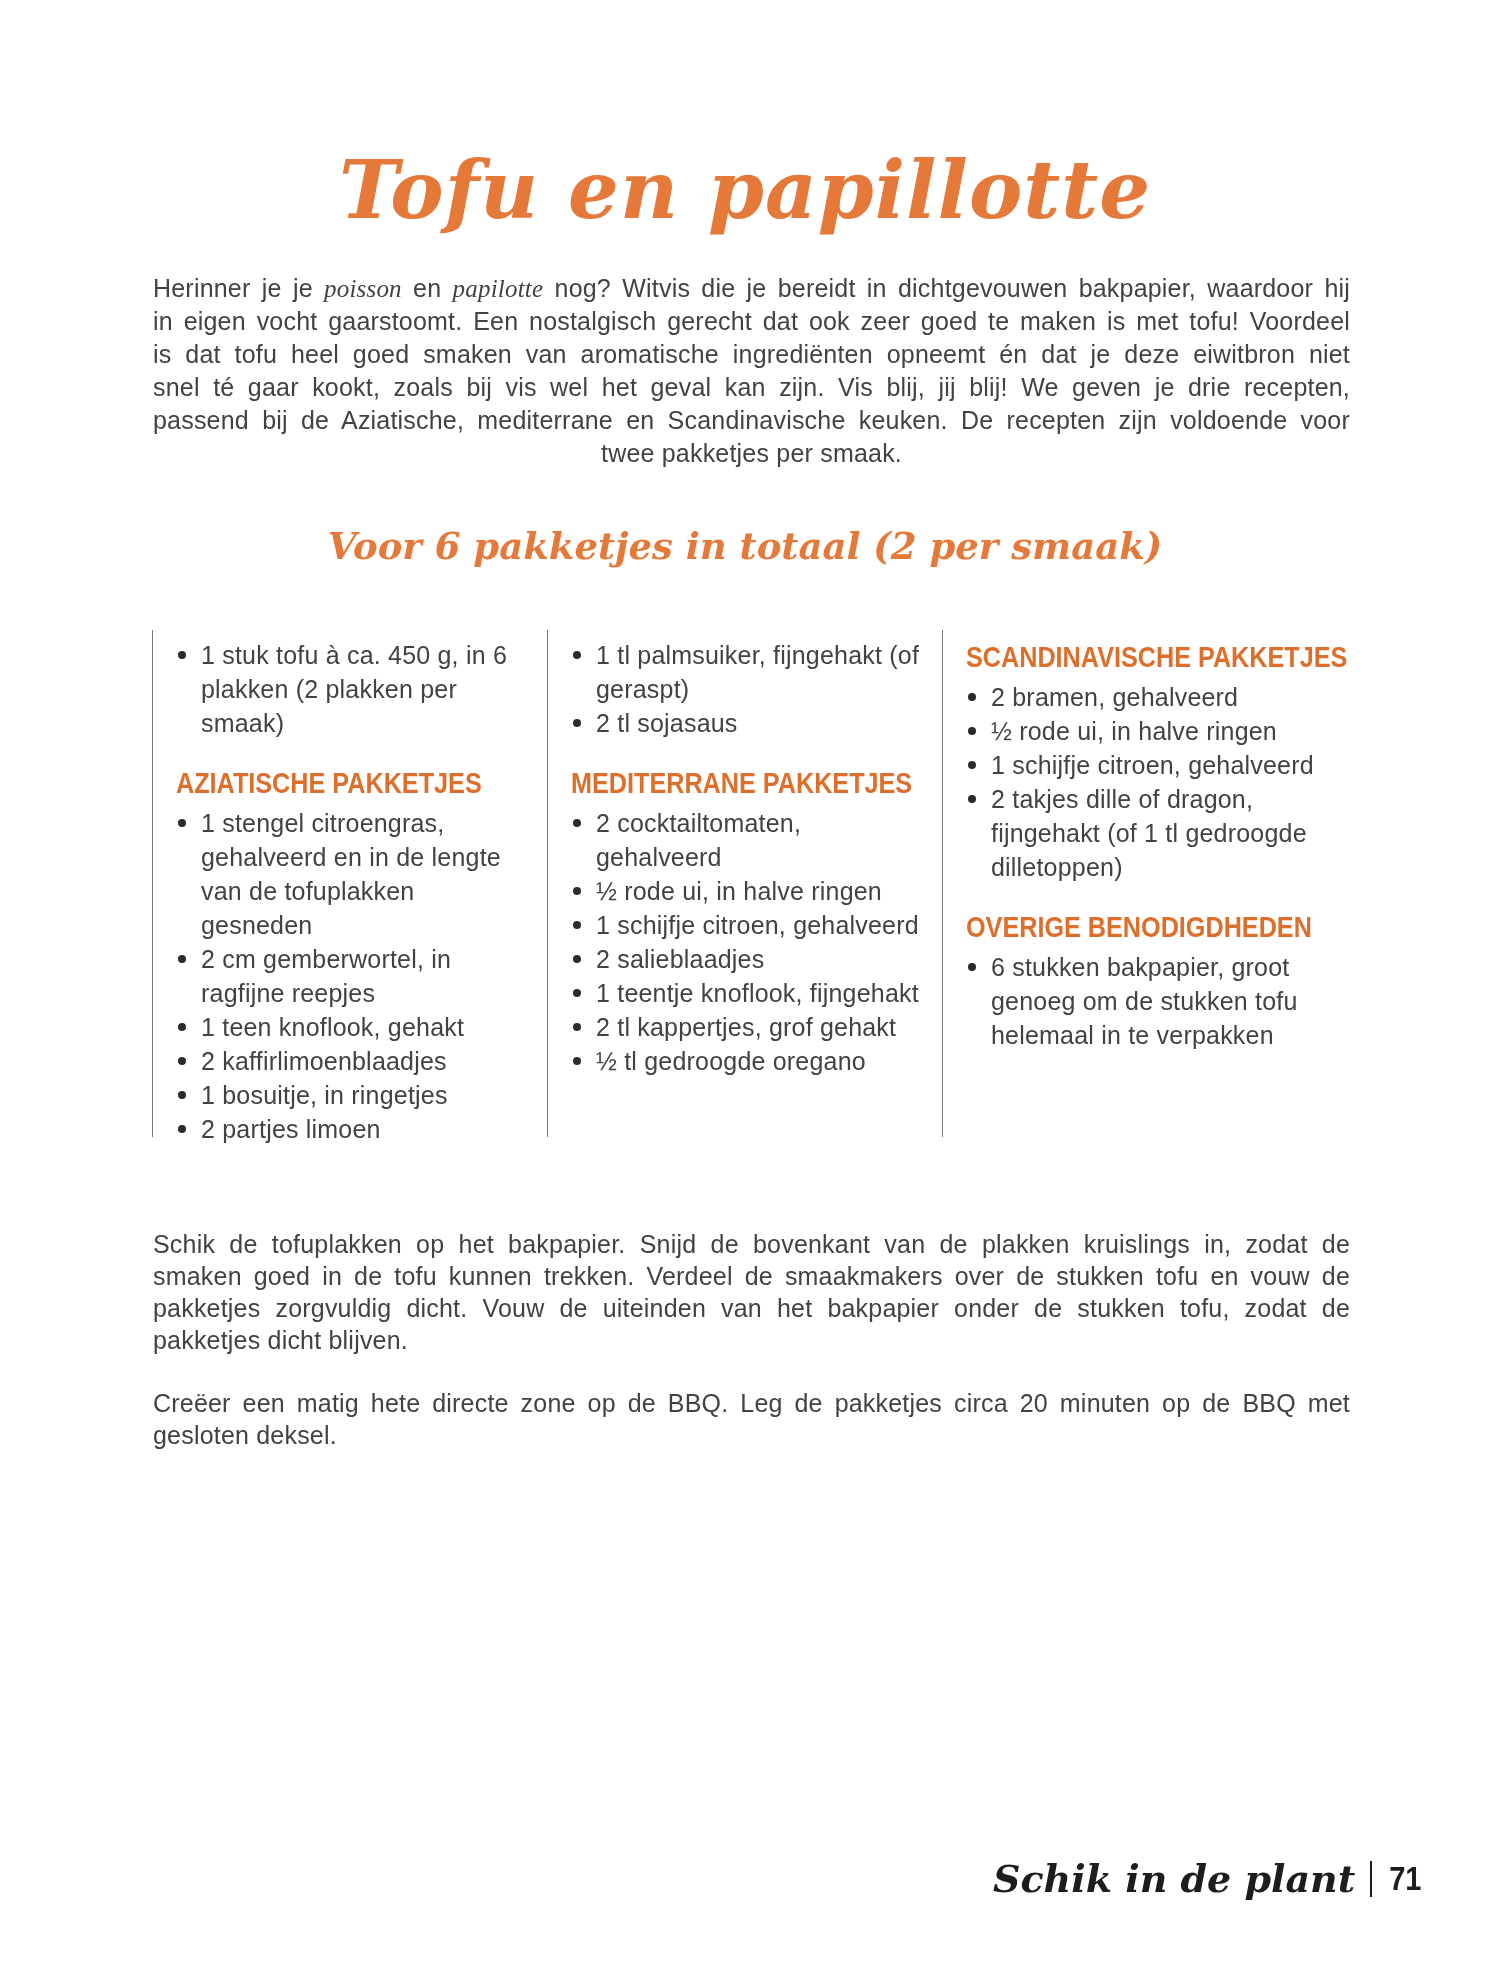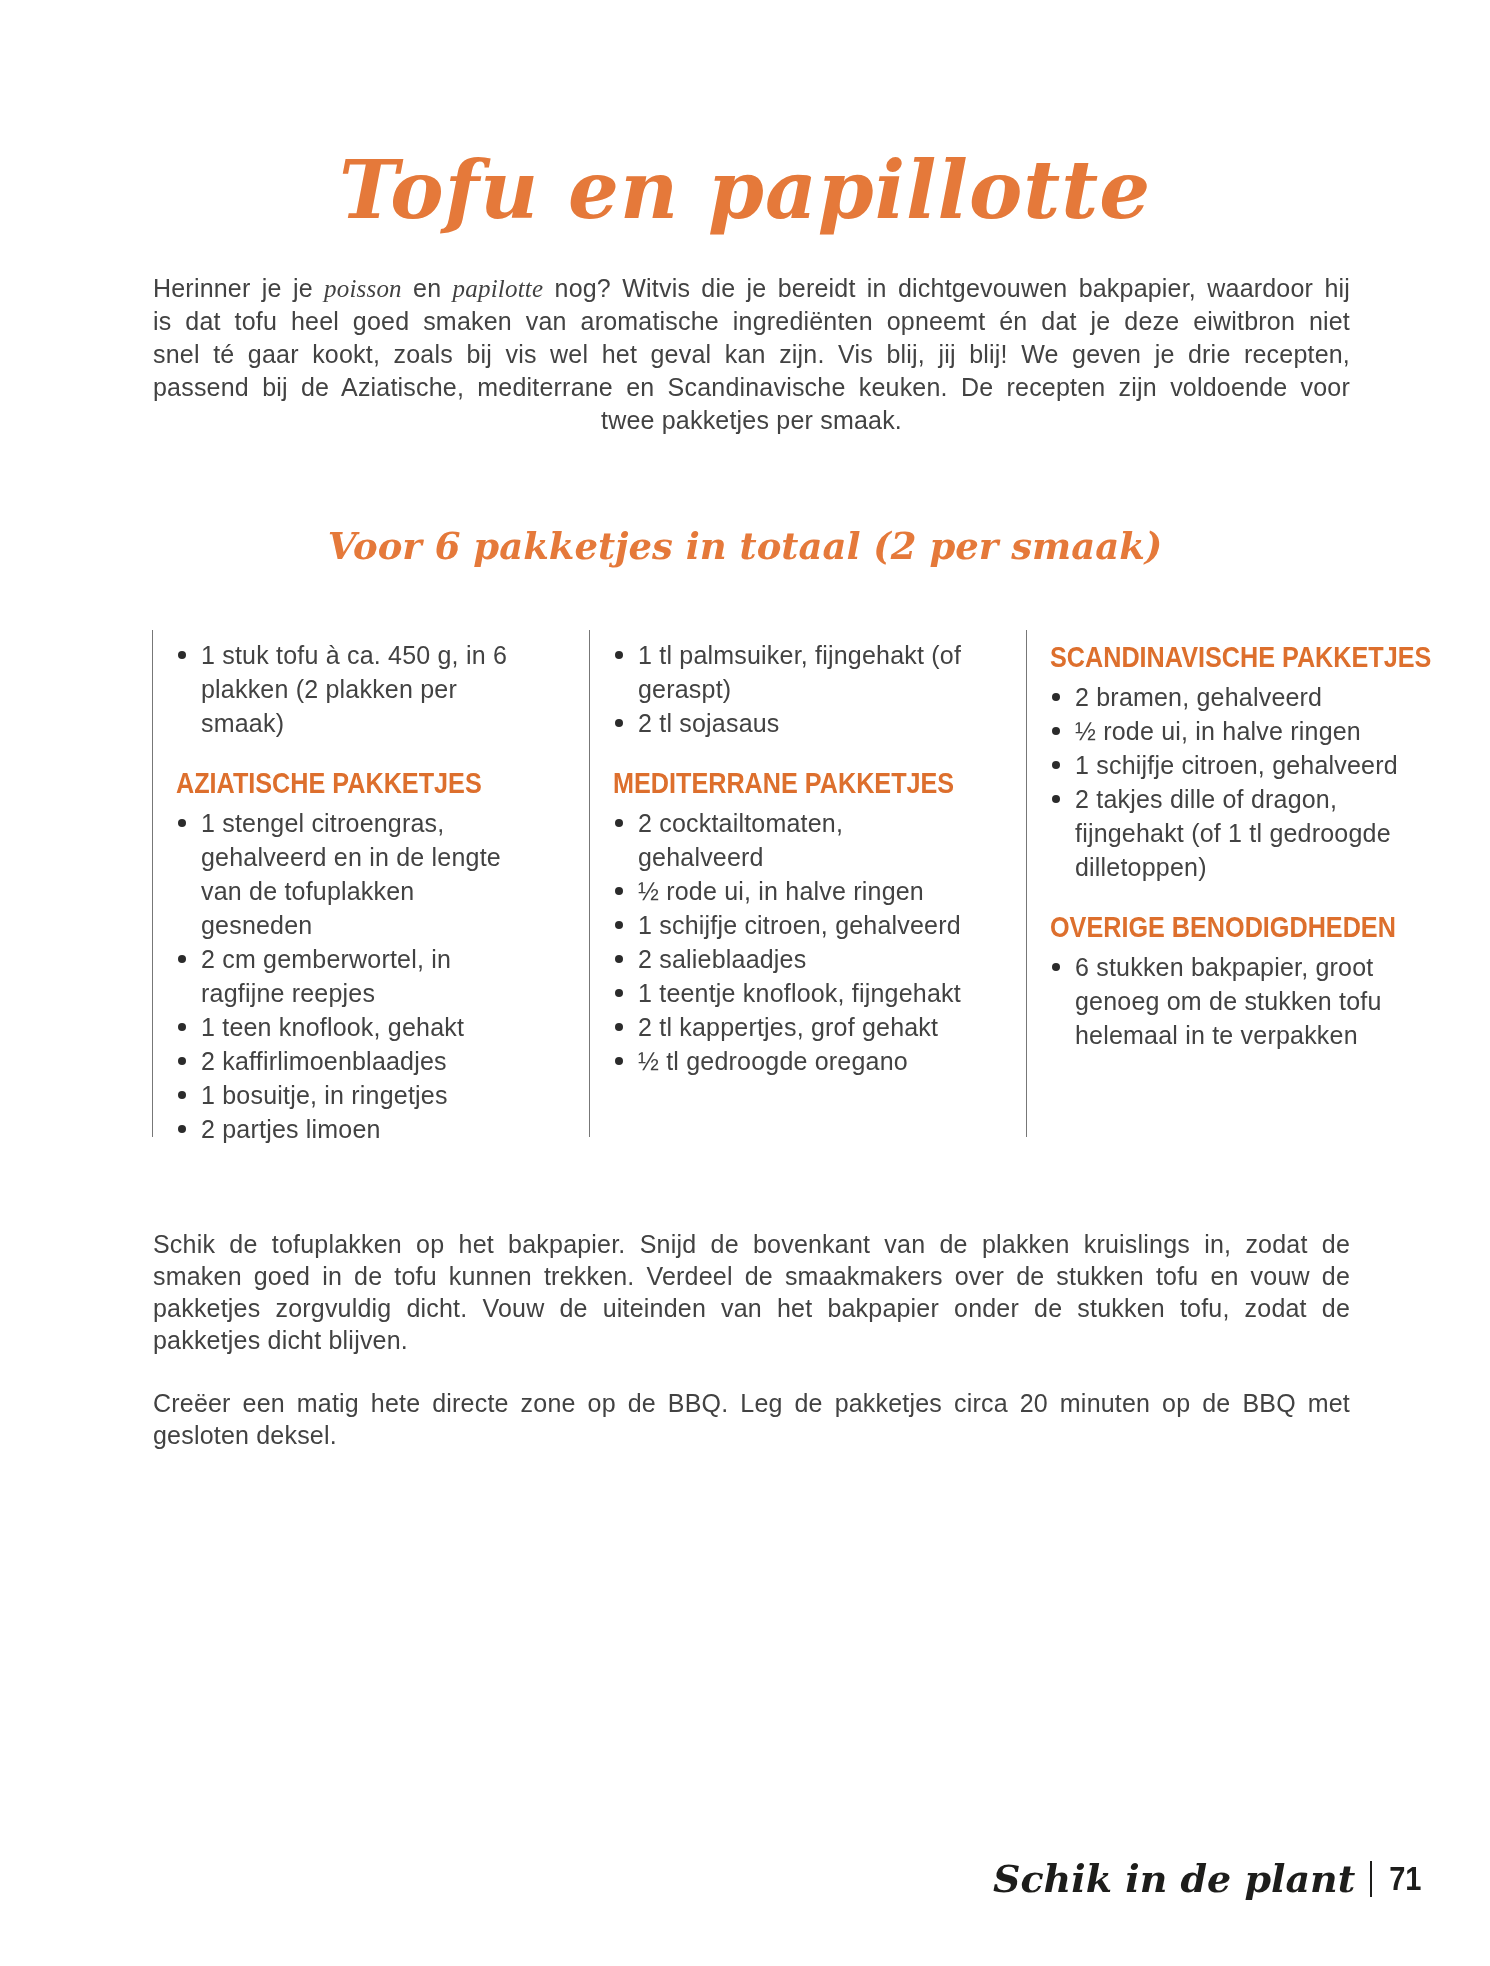--- a/index.html
+++ b/index.html
@@ -15,21 +15,21 @@
 
   .line{text-align:justify;text-align-last:justify;}
   .line.center{text-align:center;text-align-last:center;}
   .line.left{text-align:left;text-align-last:left;}
   .it{font-style:italic;font-family:Liberation Serif, serif;}
 
   .subtitle{position:absolute;top:524px;left:0;width:100%;margin:0;text-align:center;
             font-family:"DejaVu Serif",serif;font-style:italic;font-weight:bold;
             font-size:37px;color:#e5793a;}
 
-  .columns{position:absolute;top:630px;left:152px;width:1200px;height:507px;display:flex;gap:42px;}
+  .columns{position:absolute;top:630px;left:152px;width:1200px;height:507px;display:flex;}
   .col{width:395px;box-sizing:border-box;border-left:1px solid #777777;
        padding:8px 16px 0 23px;}
   .col:last-child{width:410px;}
 
   .col ul{list-style:none;margin:0;padding:0;}
   .col li{position:relative;padding-left:25px;font-size:25px;line-height:34px;
           color:#424242;letter-spacing:.2px;}
   .col li::before{content:"";position:absolute;left:2px;top:13px;width:8px;height:8px;
                   border-radius:50%;background:#2b2b2b;}
 
@@ -52,20 +52,21 @@
 </style>
 </head>
 <body>
 
 <div class="page">
 
   <h1 class="title">Tofu en papillotte</h1>
 
   <div class="intro" id="intro">
       <div class="line justify"><span>Herinner je je </span><span class="it">poisson</span><span> en </span><span class="it">papilotte</span><span> nog? Witvis die je bereidt in dichtgevouwen bakpapier, waardoor hij</span></div>
+      <div class="line justify"><span>in eigen vocht gaarstoomt. Een nostalgisch gerecht dat ook zeer goed te maken is met tofu! Voordeel</span></div>
       <div class="line justify"><span>is dat tofu heel goed smaken van aromatische ingrediënten opneemt én dat je deze eiwitbron niet</span></div>
       <div class="line justify"><span>snel té gaar kookt, zoals bij vis wel het geval kan zijn. Vis blij, jij blij! We geven je drie recepten,</span></div>
       <div class="line justify"><span>passend bij de Aziatische, mediterrane en Scandinavische keuken. De recepten zijn voldoende voor</span></div>
       <div class="line center"><span>twee pakketjes per smaak.</span></div>
     </div>
 
   <h2 class="subtitle">Voor 6 pakketjes in totaal (2 per smaak)</h2>
 
   <div class="columns" id="columns">
       <div class="col">

